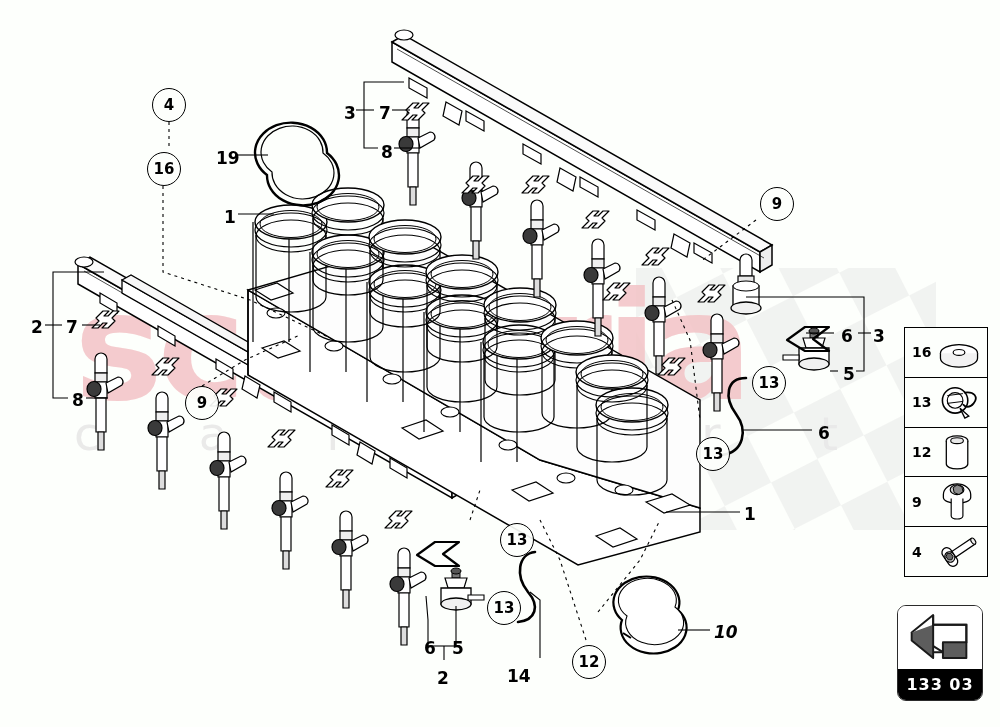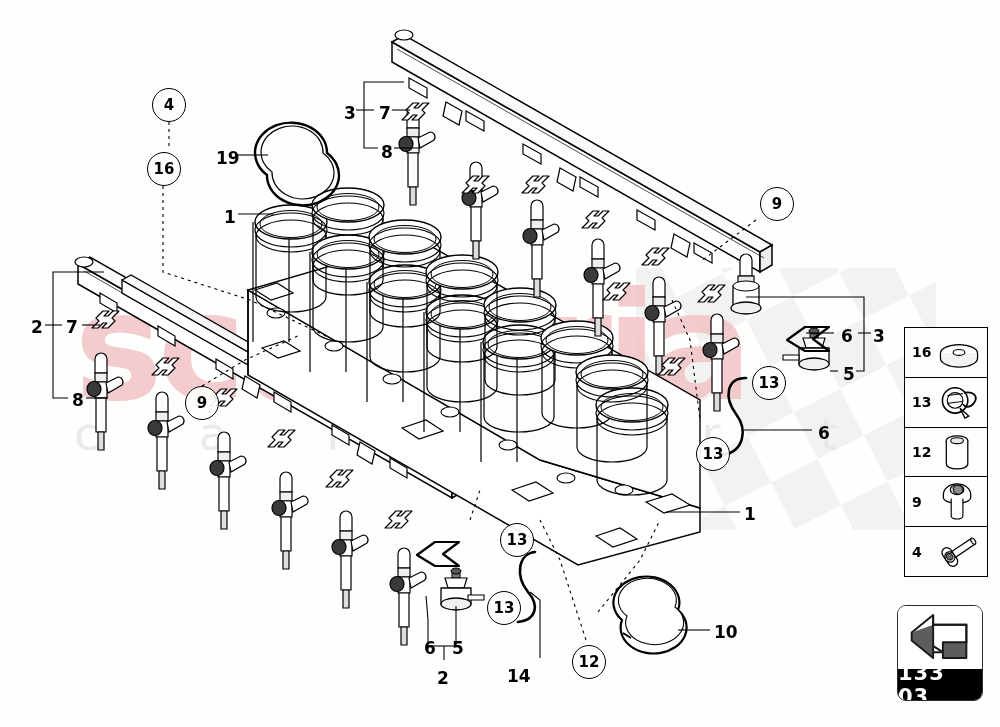--- a/index.html
+++ b/index.html
@@ -101,21 +101,21 @@
     overflow:hidden;
     box-sizing:border-box;
     display:flex;flex-direction:column;
   }
   .badge-art{flex:1;position:relative;background:#fff;}
   .badge-art svg{position:absolute;left:0;top:0;width:100%;height:100%;}
   .badge-code{
     height:31px;background:#000;color:#fff;
     display:flex;align-items:center;justify-content:center;
     font-family:"DejaVu Sans", sans-serif;
-    font-size:21px;font-weight:700;letter-spacing:1px;
+    font-size:16px;font-weight:700;letter-spacing:1px;
   }
 </style>
 </head>
 <body>
 
 <div id="stage">
 
   <svg class="layer wm-flag" viewBox="0 0 1000 727">
     <defs>
       <pattern id="chk" width="104" height="104" patternUnits="userSpaceOnUse" patternTransform="rotate(-27 0 0)">
@@ -414,21 +414,21 @@
   <div class="num" style="left:216px;top:148px;">19</div>
   <div class="num" style="left:224px;top:207px;">1</div>
   <div class="num" style="left:31px;top:317px;">2</div>
   <div class="num" style="left:66px;top:317px;">7</div>
   <div class="num" style="left:72px;top:390px;">8</div>
   <div class="num" style="left:873px;top:326px;">3</div>
   <div class="num" style="left:841px;top:326px;">6</div>
   <div class="num" style="left:843px;top:364px;">5</div>
   <div class="num" style="left:818px;top:423px;">6</div>
   <div class="num" style="left:744px;top:504px;">1</div>
-  <div class="num" style="left:714px;top:622px;">10</div>
+  <div class="num" style="left:714px;top:622px;font-style:italic;">10</div>
   <div class="num" style="left:424px;top:638px;">6</div>
   <div class="num" style="left:452px;top:638px;">5</div>
   <div class="num" style="left:437px;top:668px;">2</div>
   <div class="num" style="left:507px;top:666px;text-align:center;">14</div>
 
   <div class="legend">
 
     <div class="legend-cell">
       <span class="legend-num">16</span>
       <span class="legend-art">

